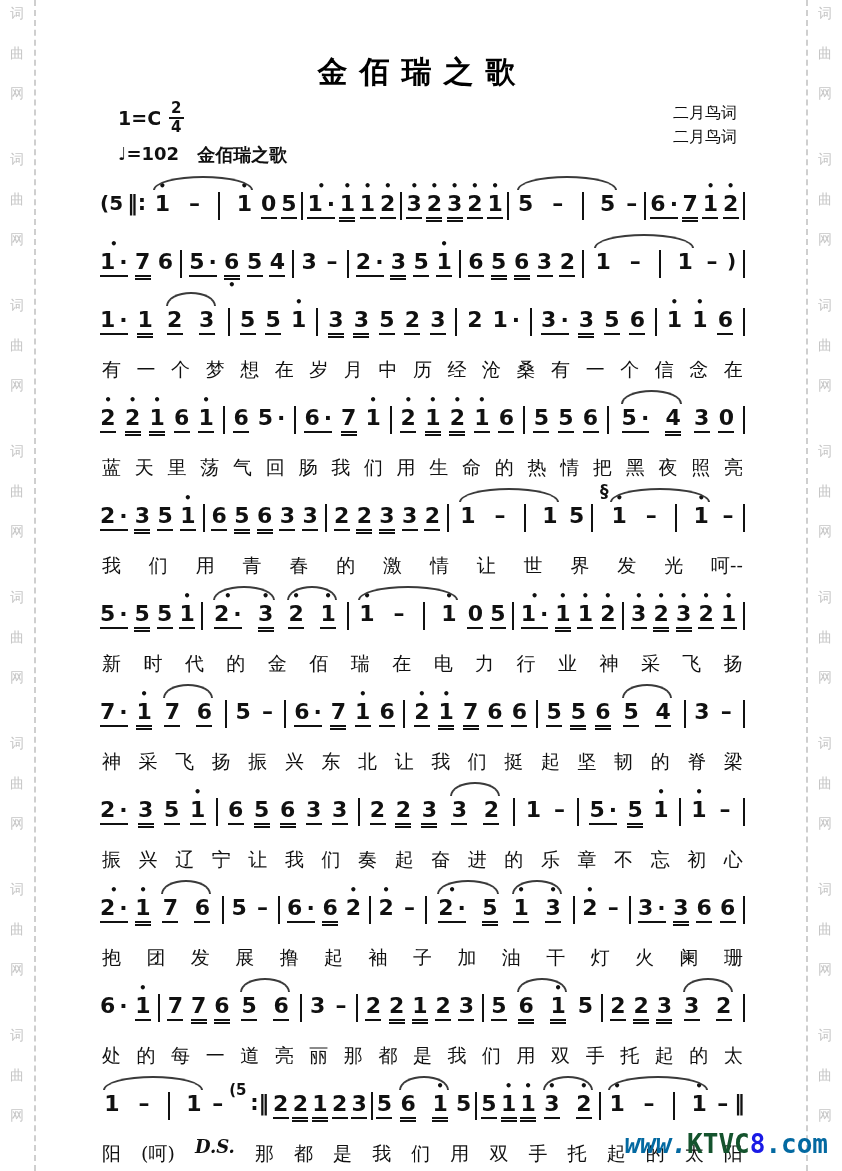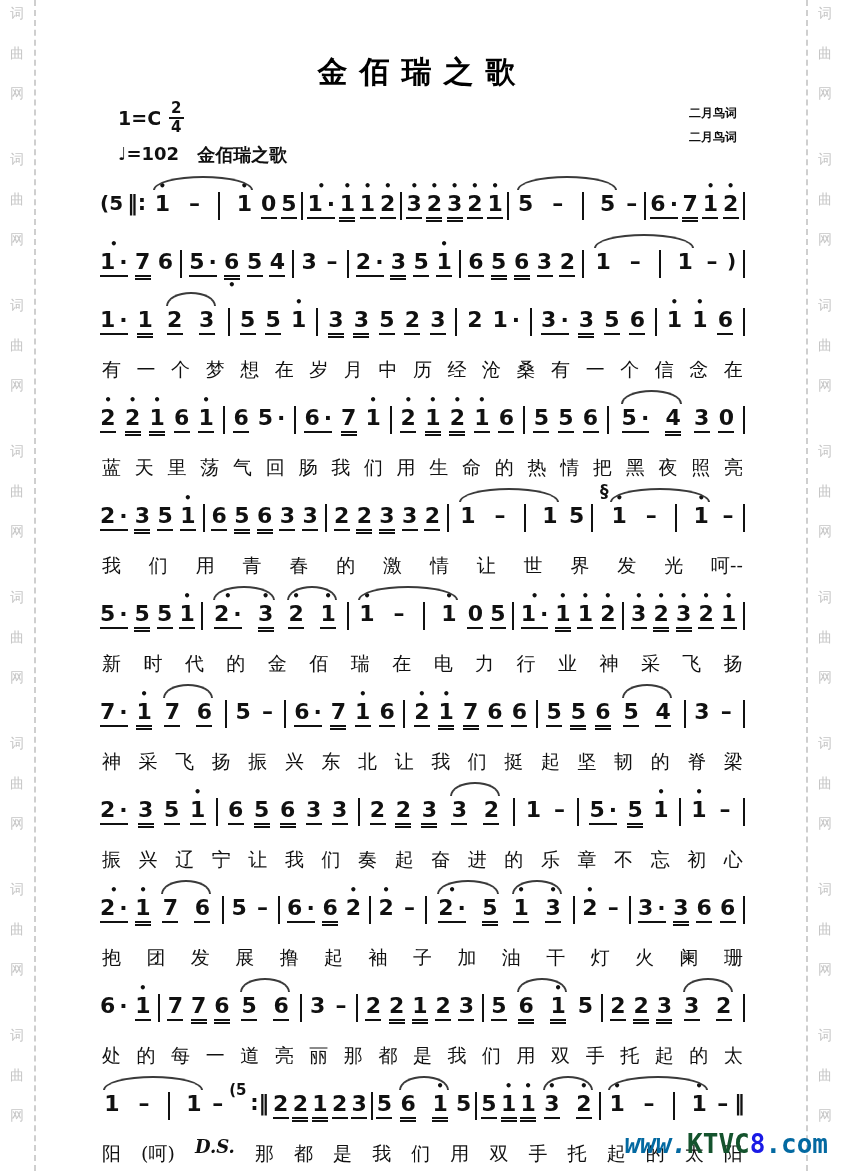--- a/index.html
+++ b/index.html
@@ -17,21 +17,21 @@
   
   .sheet{position:absolute;left:100px;width:645px;top:52px;z-index:2;}
   .title{text-align:center;font-size:30px;font-weight:bold;letter-spacing:12px;color:#000;}
   .meta-row{display:flex;justify-content:space-between;align-items:flex-start;margin-top:8px;}
   .keyblock{padding-left:18px;}
   .keyline{display:flex;align-items:center;font-size:19px;font-weight:bold;gap:8px;}
   .timesig{display:inline-flex;flex-direction:column;align-items:center;font-size:15px;font-weight:bold;line-height:15px;}
   .timesig .tnum{border-bottom:2px solid #111;padding:0 2px 1px;}
   .timesig .bnum{padding-top:1px;}
   .tempoline{font-size:18px;font-weight:bold;margin-top:8px;display:flex;gap:18px;}
-  .credits{text-align:left;font-size:12px;line-height:24px;padding-right:8px;font-family:"DejaVu Serif","Liberation Serif",serif;font-weight:bold;}
+  .credits{text-align:left;font-size:16px;line-height:24px;padding-right:8px;font-family:"DejaVu Serif","Liberation Serif",serif;}
   
   .notation{margin-top:16px;}
   .music-line{display:flex;justify-content:space-between;align-items:flex-start;margin-bottom:6px;min-height:52px;}
   .tie{display:inline-flex;justify-content:space-between;align-items:flex-start;position:relative;gap:16px;padding:0 4px;}
   .tie::before{content:"";position:absolute;top:-7px;left:3px;right:3px;height:12px;
     border:2px solid #3a3a3a;border-bottom:none;border-radius:50% 50% 0 0/100% 100% 0 0;}
   .note{display:inline-flex;flex-direction:column;align-items:center;min-width:14px;}
   .hi,.lo{height:9px;font-size:12px;line-height:7px;font-weight:bold;}
   .core{display:flex;align-items:baseline;font-size:22px;line-height:24px;font-weight:bold;}
   .aug{margin-left:4px;font-weight:bold;}

